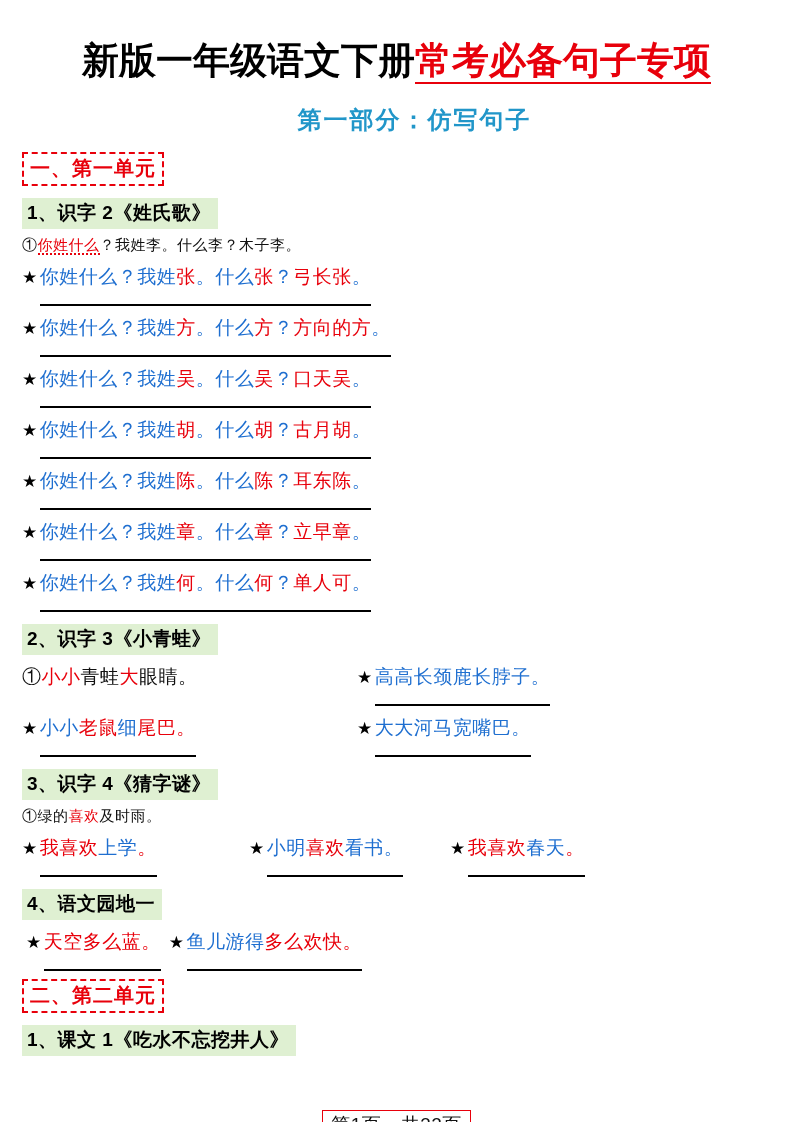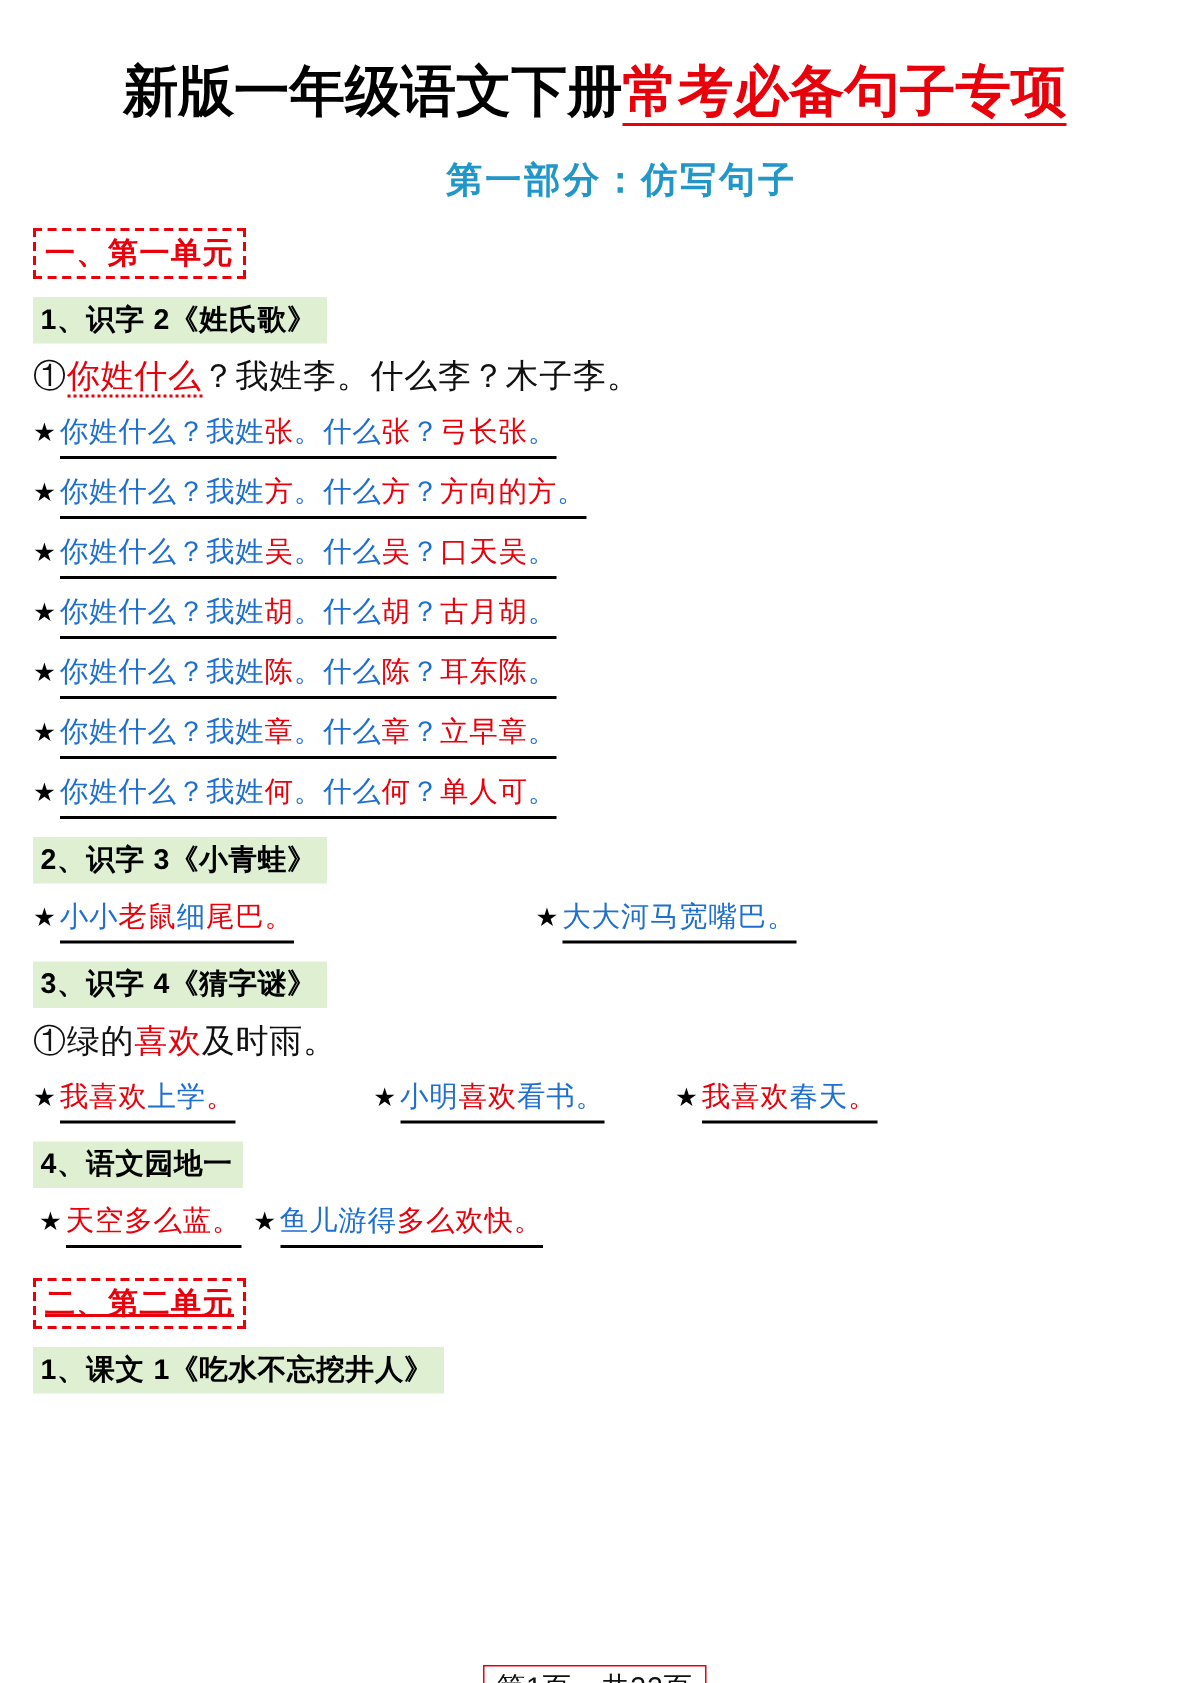--- a/index.html
+++ b/index.html
@@ -73,21 +73,21 @@
     font-weight: bold;
     padding: 2px 7px 3px 5px;
     margin-left: 22px;
     margin-top: 12px;
     letter-spacing: 0.5px;
   }
 
   .example-line {
     margin-left: 22px;
     margin-top: 7px;
-    font-size: 22px;
+    font-size: 15px;
     color: #111111;
     letter-spacing: 0.5px;
   }
   .example-line .em {
     color: #e8000b;
   }
   .example-line .dotted {
     border-bottom: 2px dotted #e8000b;
     padding-bottom: 0px;
   }
@@ -99,21 +99,21 @@
     letter-spacing: 0.5px;
     white-space: nowrap;
   }
   .star {
     color: #000000;
     font-size: 17px;
     margin-right: 2px;
   }
   .ans {
     border-bottom: 2px solid #000000;
-    padding-bottom: 3px;
+    padding-bottom: 14px;
     display: inline-block;
   }
   .blue { color: #1f6fd0; }
   .red  { color: #e8000b; }
 
   .row-flex {
     display: flex;
     margin-left: 22px;
     margin-top: 9px;
     font-size: 19px;
@@ -187,20 +187,24 @@
 
 
   <div class="star-row">
     <span class="star">★</span><span class="ans"><span class="blue">你姓什么？我姓</span><span class="red">何</span><span class="blue">。什么</span><span class="red">何</span><span class="blue">？</span><span class="red">单人可</span><span class="blue">。</span></span>
   </div>
 
   <div>
     <span class="sec-heading">2、识字 3《小青蛙》</span>
   </div>
 
+  <div class="row-flex">
+    <span class="cell" style="width:335px;"><span>①</span><span class="red dotted">小小</span><span>青蛙</span><span class="red dotted">大</span><span>眼睛。</span></span>
+    <span class="cell"><span class="star">★</span><span class="ans blue">高高长颈鹿长脖子。</span></span>
+  </div>
 
   <div class="row-flex">
     <span class="cell" style="width:335px;"><span class="star">★</span><span class="ans"><span class="blue">小小</span><span class="red">老鼠</span><span class="blue">细</span><span class="red">尾巴。</span></span></span>
     <span class="cell"><span class="star">★</span><span class="ans blue">大大河马宽嘴巴。</span></span>
   </div>
 
   <div>
     <span class="sec-heading">3、识字 4《猜字谜》</span>
   </div>
 
@@ -218,21 +222,21 @@
     <span class="sec-heading">4、语文园地一</span>
   </div>
 
 
   <div class="row-flex" style="margin-left:18px;">
     <span class="cell" style="margin-left:8px;"><span class="star">★</span><span class="ans"><span class="red">天空多么蓝。</span></span></span>
     <span class="cell" style="margin-left:8px;"><span class="star">★</span><span class="ans"><span class="blue">鱼儿游得</span><span class="red">多么欢快。</span></span></span>
   </div>
 
   <div>
-    <span class="unit-heading" style="margin-top:20px;text-decoration:underline;">二、第二单元</span>
+    <span class="unit-heading" style="margin-top:8px;">二、第二单元</span>
   </div>
 
   <div>
     <span class="sec-heading">1、课文 1《吃水不忘挖井人》</span>
   </div>
 
   <div class="footer">
     <span class="pagebox">第1页，共32页</span>
   </div>
 

